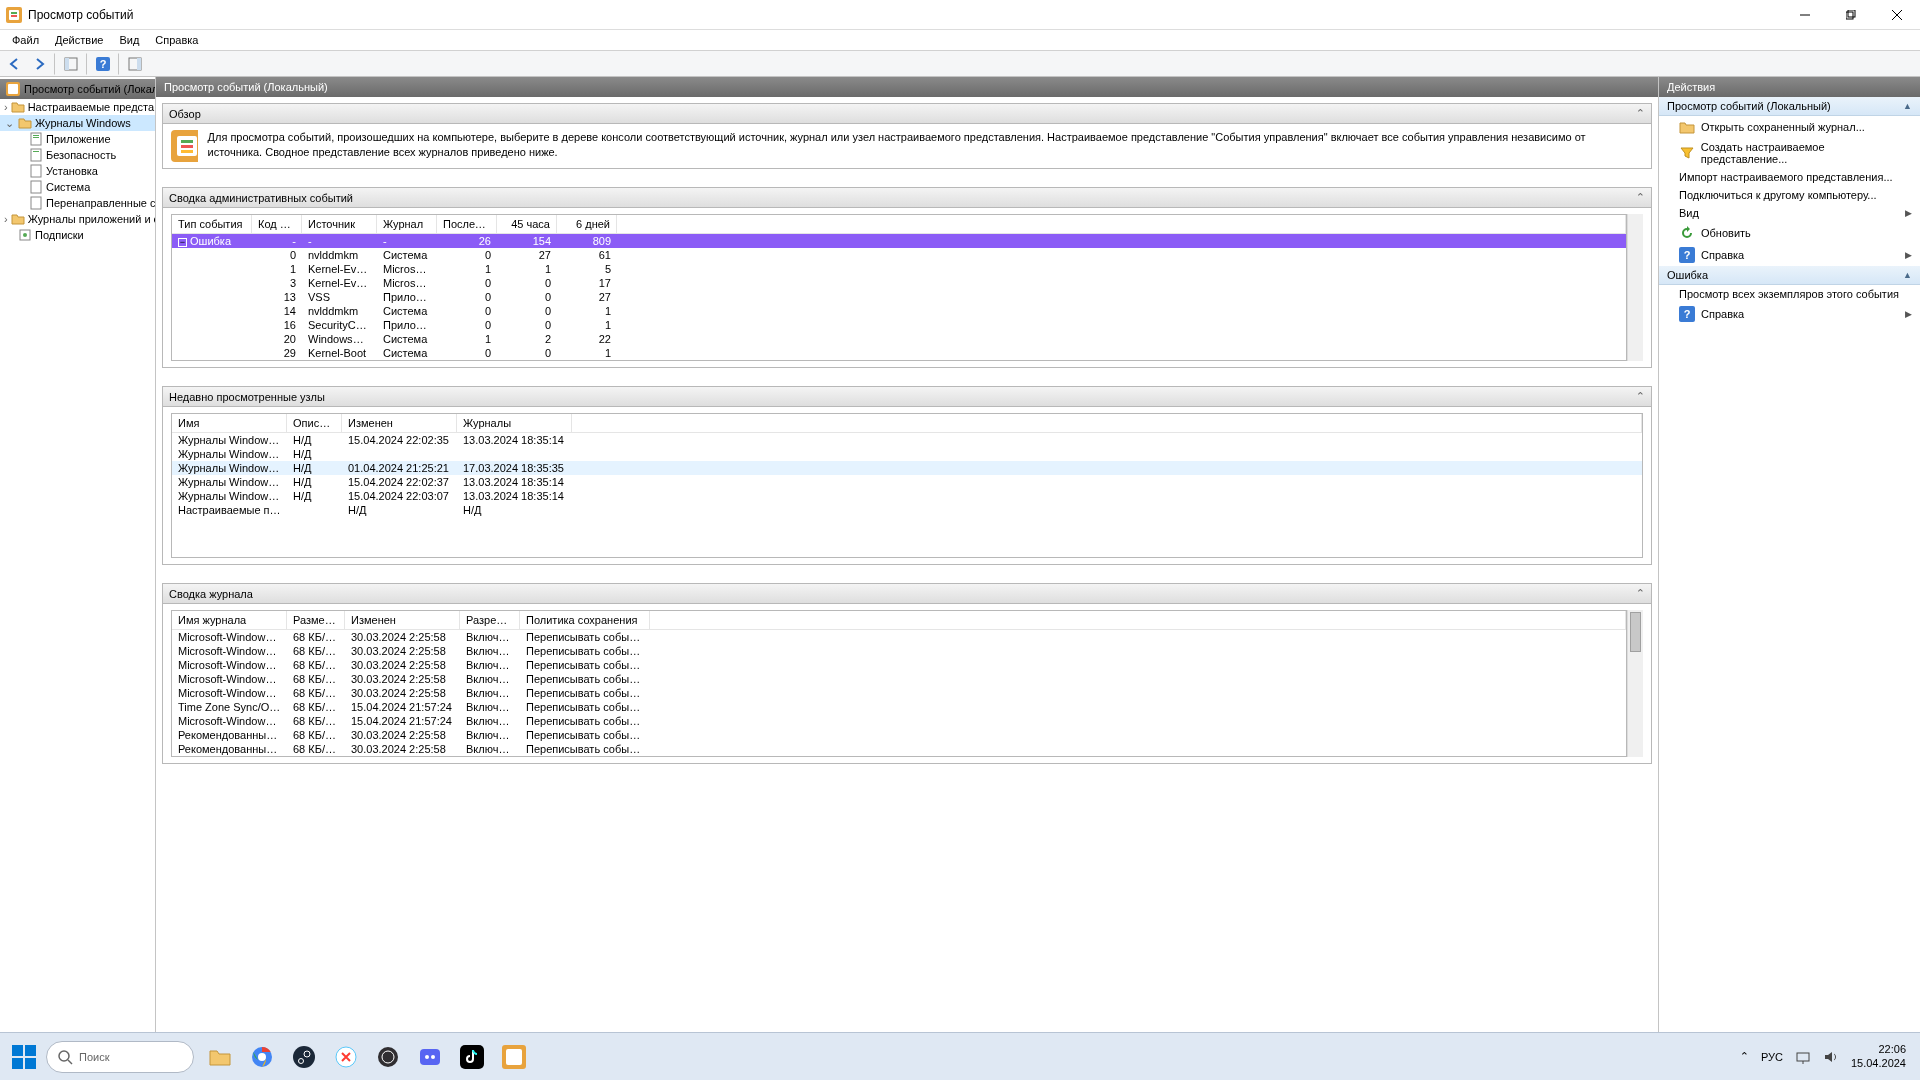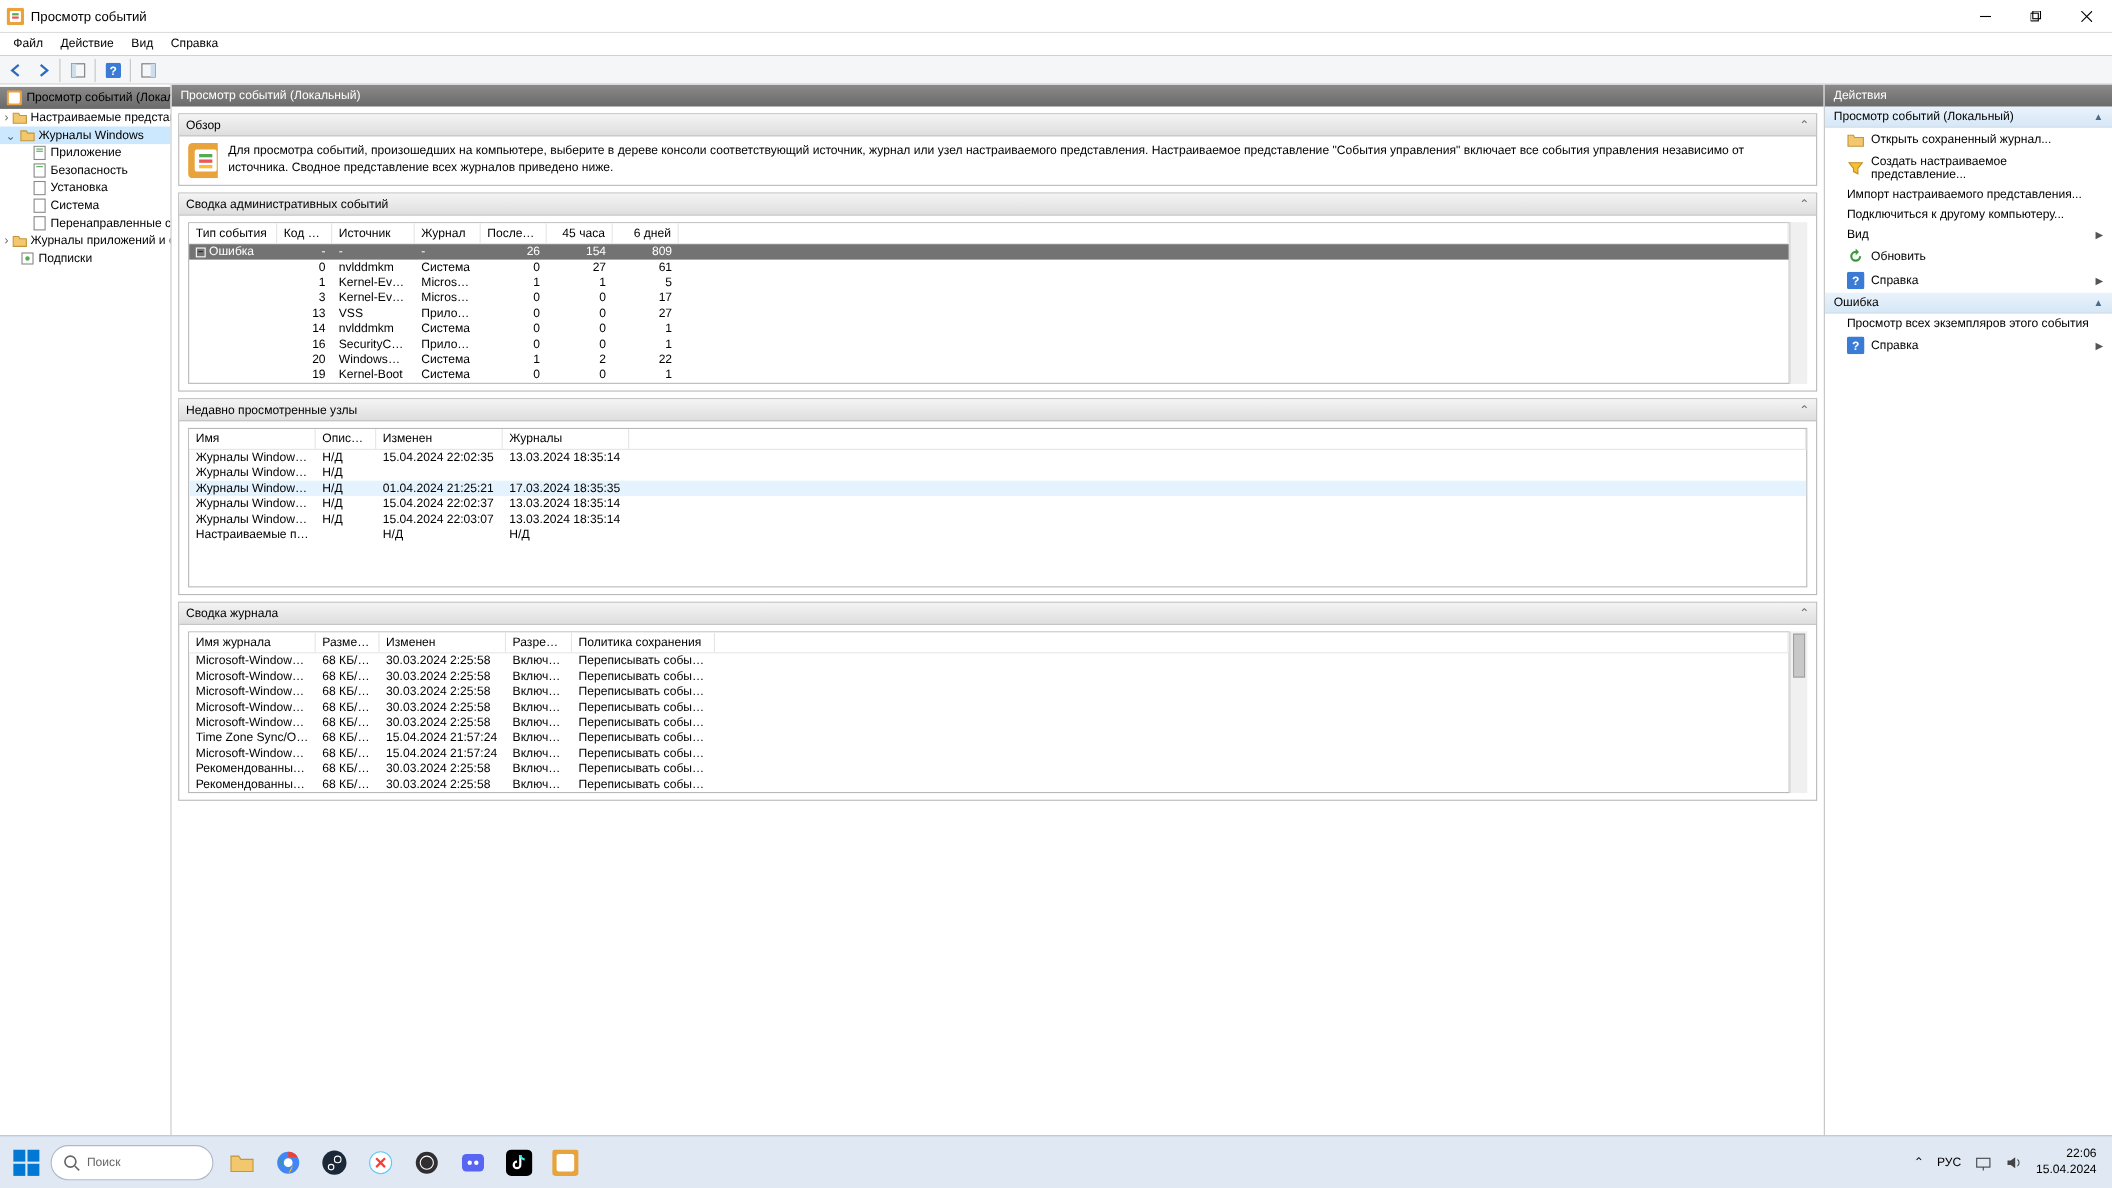--- a/index.html
+++ b/index.html
@@ -20,31 +20,31 @@
 .tree-head svg{margin-right:4px;flex-shrink:0}
 .tnode{display:flex;align-items:center;padding:1px 0 1px 4px;white-space:nowrap;overflow:hidden}
 .tnode .tw{width:11px;text-align:center;color:#666;font-size:11px}
 .tnode svg{margin:0 3px;flex-shrink:0}
 .tnode.sel{background:#cce8ff}
 .center{flex:1;display:flex;flex-direction:column;overflow:hidden}
 .center-head{background:linear-gradient(#8a8a8a,#6a6a6a);color:#fff;padding:2px 8px;height:20px;display:flex;align-items:center}
 .summary-bar{background:linear-gradient(#9a9a97,#7e7e7b);color:#fff;height:28px;display:flex;align-items:center;padding:0 10px;font-size:14px}
 .summary-bar .upd{margin-left:auto;font-size:11px}
 .pane-body{flex:1;overflow:auto;padding:6px;background:#fff}
-.section{border:1px solid #b8b8b8;margin-bottom:6px;background:#fff}
+.section{border:1px solid #b8b8b8;margin-bottom:18px;background:#fff}
 .sec-head{background:linear-gradient(#f4f4f4,#dedede);border-bottom:1px solid #b8b8b8;padding:3px 6px;display:flex;align-items:center;color:#4a4a4a}
 .sec-head .coll{margin-left:auto;color:#666}
 .sec-body{padding:6px 8px}
 .ov-info{display:flex;align-items:flex-start;gap:10px}
 .tbl{border:1px solid #b8b8b8;background:#fff}
 .tbl-head{display:flex;background:#fff;border-bottom:1px solid #e5e5e5}
 .tbl-head>div{padding:3px 6px;border-right:1px solid #e5e5e5;overflow:hidden;white-space:nowrap;text-overflow:ellipsis}
 .tbl-row{display:flex}
 .tbl-row>div{padding:1px 6px;overflow:hidden;white-space:nowrap;text-overflow:ellipsis}
-.tbl-row.selrow{background:#737373}
+.tbl-row.selrow{background:#8b5cf6}
 .tbl-row.selrow>div{color:#fff}
 .tbl-row.hovrow{background:#e5f3ff}
 .actions{width:262px;border-left:1px solid #c4c4c4;background:#fff;display:flex;flex-direction:column}
 .act-title{background:linear-gradient(#8a8a8a,#6a6a6a);color:#fff;padding:2px 8px;height:20px;display:flex;align-items:center}
 .act-group-head{background:linear-gradient(#eaf3fb,#d6e7f7);padding:3px 8px;border-bottom:1px solid #c0d4e6;display:flex;align-items:center;color:#1a3f66}
 .act-group-head .coll{margin-left:auto;color:#4a6a8a;font-size:9px}
 .act-item{display:flex;align-items:center;padding:3px 8px 3px 20px;gap:6px}
 .act-item .arr{margin-left:auto;font-size:9px;color:#555}
 .taskbar{position:fixed;bottom:0;left:0;right:0;height:48px;background:#dfe8f3;border-top:1px solid #b8c4d4;display:flex;align-items:center;padding:0 6px}
 .tb-start{width:36px;height:36px;display:flex;align-items:center;justify-content:center}
@@ -325,21 +325,21 @@
                     <div style="width:50px" class="num">20</div>
                     <div style="width:75px">WindowsUpda...</div>
                     <div style="width:60px">Система</div>
                     <div style="width:60px" class="num">1</div>
                     <div style="width:60px" class="num">2</div>
                     <div style="width:60px" class="num">22</div>
                     <div style="flex:1"></div>
                   </div>
                   <div class="tbl-row">
                     <div style="width:80px"><span style="display:inline-block;width:13px"></span></div>
-                    <div style="width:50px" class="num">19</div>
+                    <div style="width:50px" class="num">29</div>
                     <div style="width:75px">Kernel-Boot</div>
                     <div style="width:60px">Система</div>
                     <div style="width:60px" class="num">0</div>
                     <div style="width:60px" class="num">0</div>
                     <div style="width:60px" class="num">1</div>
                     <div style="flex:1"></div>
                   </div>
                 </div>
             </div>
             <div class="scrollbar"></div>

